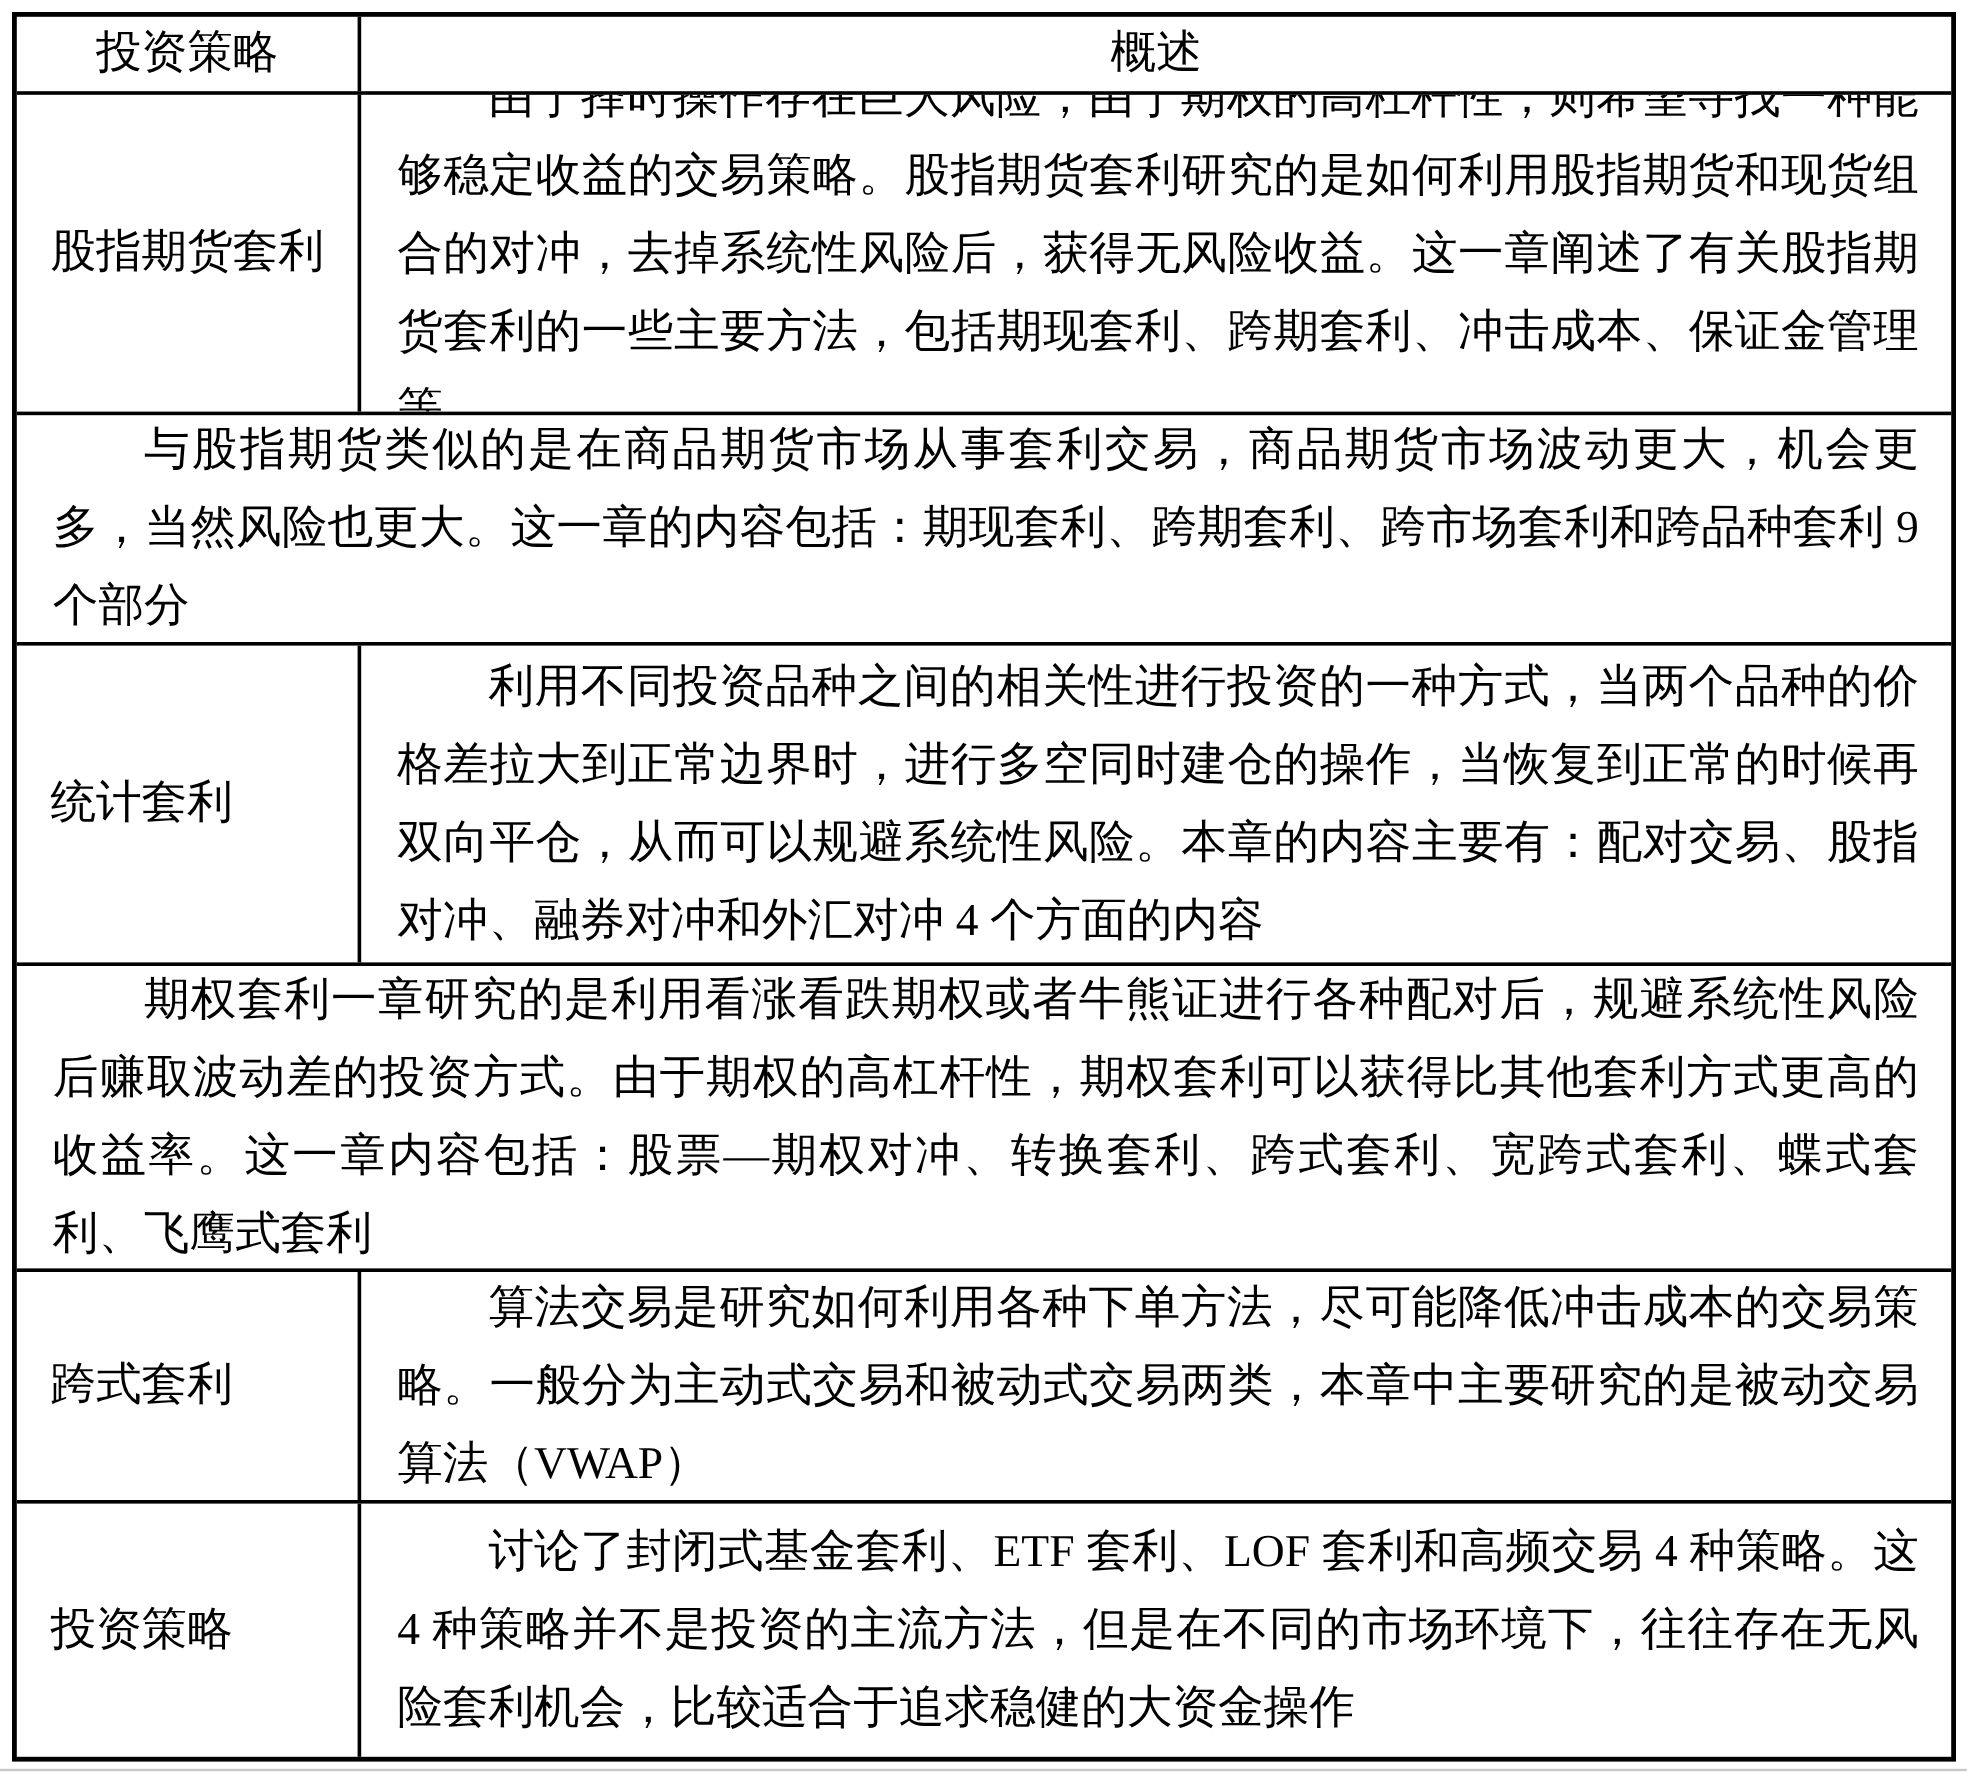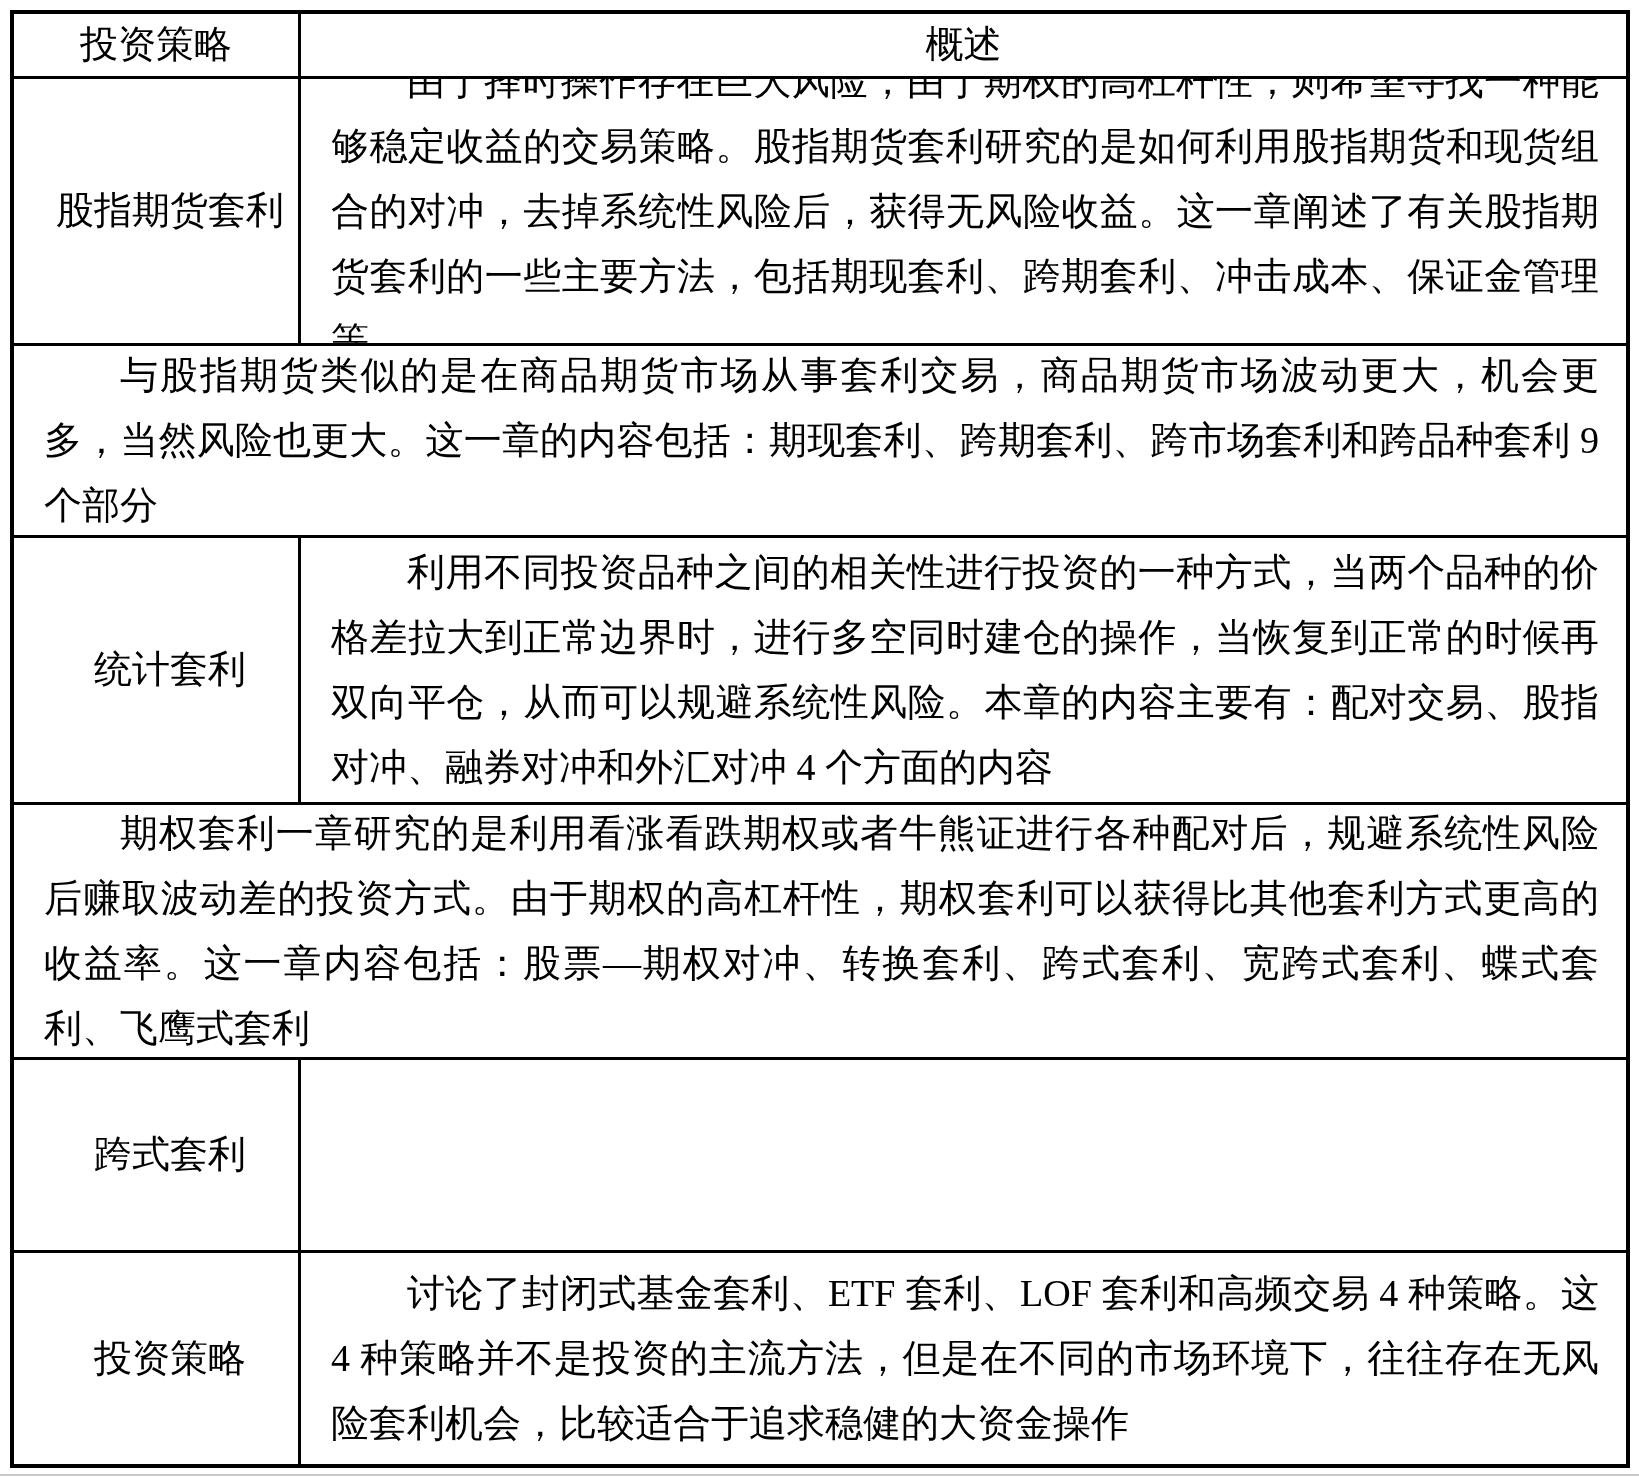--- a/index.html
+++ b/index.html
@@ -46,21 +46,20 @@
     box-sizing: border-box;
     display: flex;
     align-items: center;
     overflow: hidden;
   }
   .cell.strategy {
     width: 287px;
     flex-shrink: 0;
     border-right: 3px solid #000000;
     padding-left: 28px;
-    justify-content: center;
   }
   .cell.overview {
     flex: 1 1 auto;
     padding: 0 27px 0 30px;
   }
   .header-row .cell {
     justify-content: center;
     padding: 0;
   }
   .label-text {
@@ -126,20 +125,23 @@
   <div class="t-row h255">
     <div class="cell overview">
       <p class="overview-text">期权套利一章研究的是利用看涨看跌期权或者牛熊证进行各种配对后，规避系统性风险后赚取波动差的投资方式。由于期权的高杠杆性，期权套利可以获得比其他套利方式更高的收益率。这一章内容包括：股票—期权对冲、转换套利、跨式套利、宽跨式套利、蝶式套利、飞鹰式套利</p>
     </div>
   </div>
 
   <div class="t-row h193">
     <div class="cell strategy">
       <span class="label-text">跨式套利</span>
     </div>
+    <div class="cell overview">
+      <p class="overview-text">算法交易是研究如何利用各种下单方法，尽可能降低冲击成本的交易策略。一般分为主动式交易和被动式交易两类，本章中主要研究的是被动交易算法（VWAP）</p>
+    </div>
   </div>
 
   <div class="t-row grow">
     <div class="cell strategy">
       <span class="label-text">投资策略</span>
     </div>
     <div class="cell overview">
       <p class="overview-text">讨论了封闭式基金套利、ETF 套利、LOF 套利和高频交易 4 种策略。这 4 种策略并不是投资的主流方法，但是在不同的市场环境下，往往存在无风险套利机会，比较适合于追求稳健的大资金操作</p>
     </div>
   </div>

